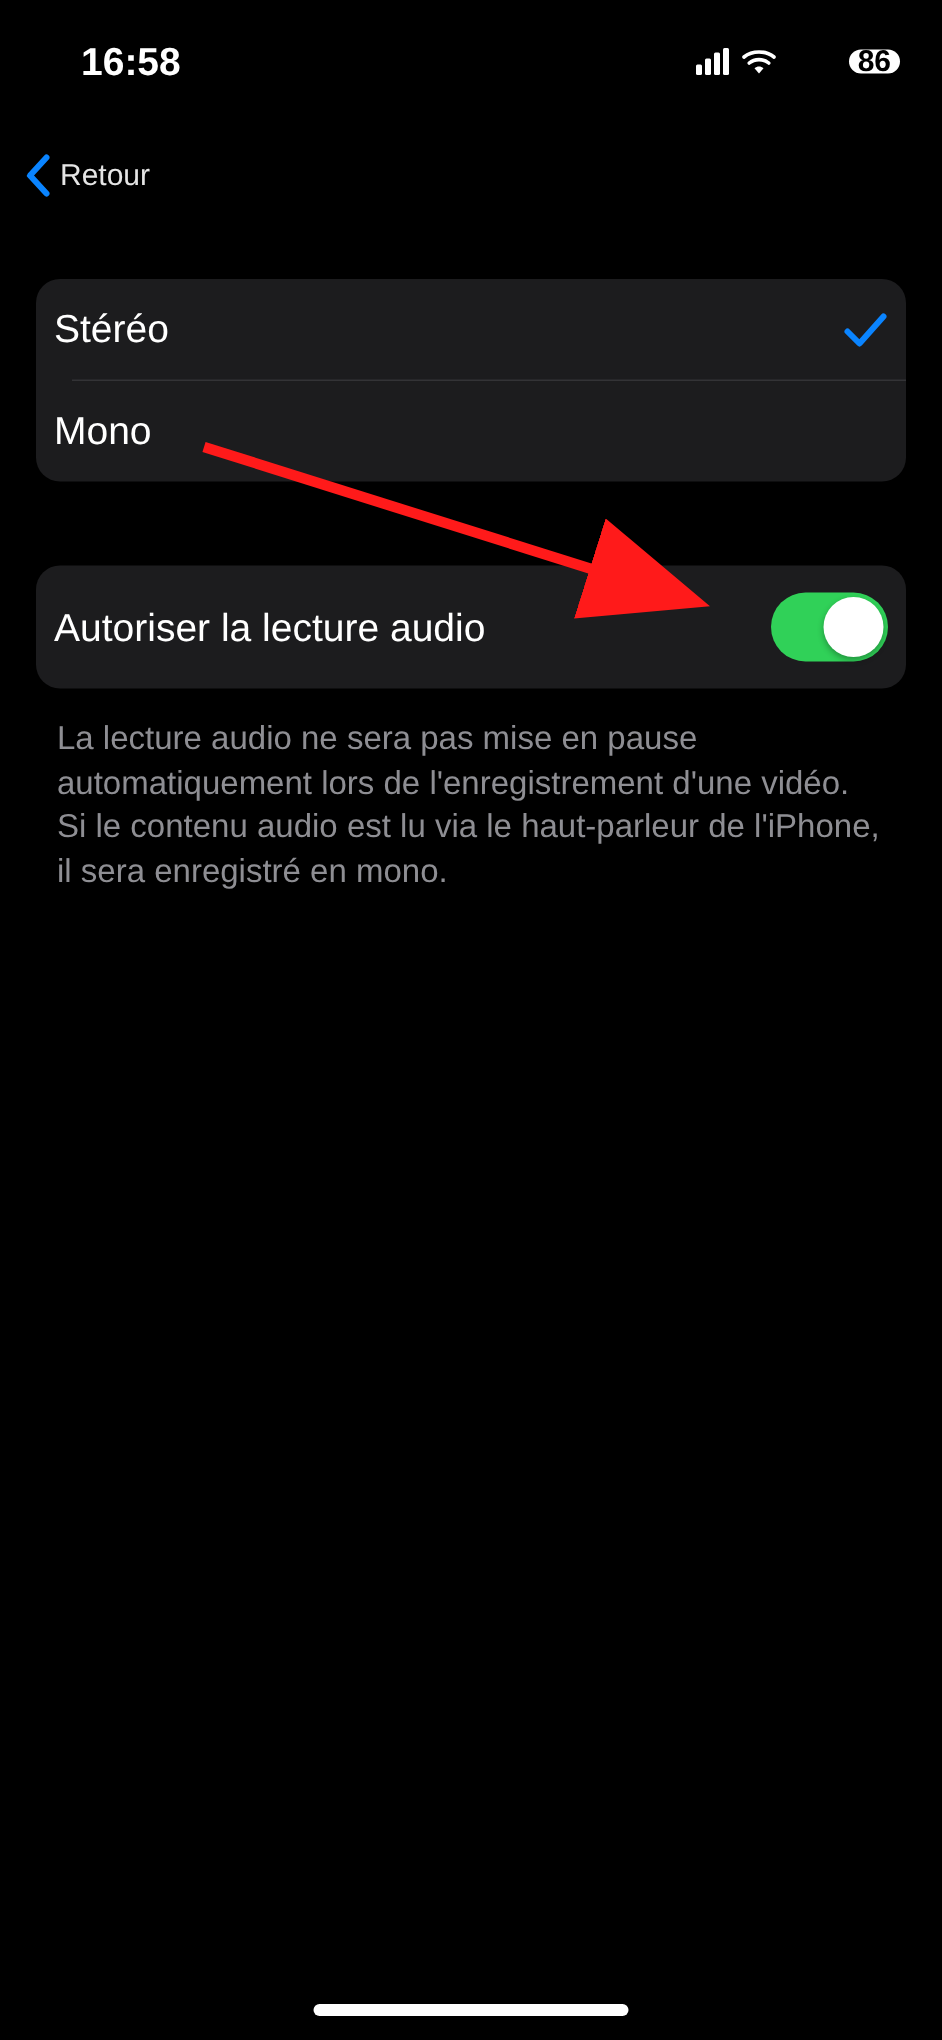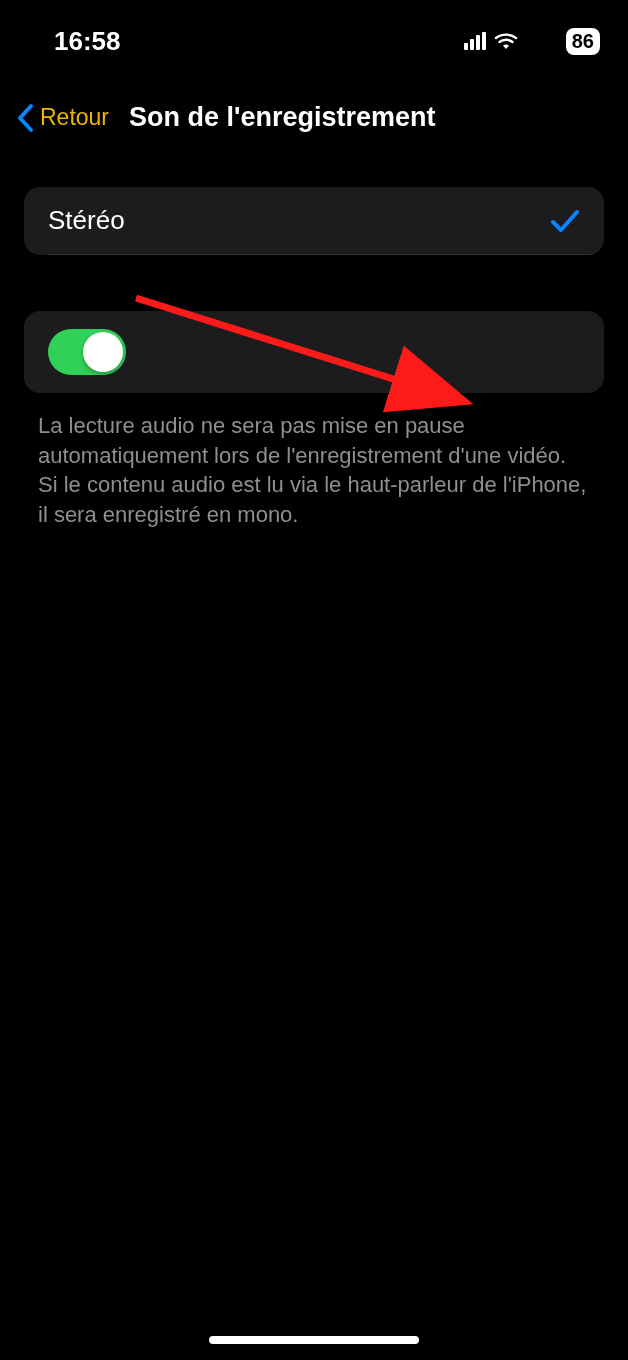--- a/index.html
+++ b/index.html
@@ -44,56 +44,56 @@
     .wifi-icon svg { display:block; }
     .battery {
       display: flex;
       align-items: center;
       background: #fff;
       color: #000;
       border-radius: 8px;
       padding: 1px 6px;
       font-size: 20px;
       font-weight: 700;
-      height: 27px;
+      height: 16px;
       line-height: 22px;
       margin-left: 40px;
     }
     .nav-bar {
       display: flex;
       align-items: center;
       padding: 38px 16px 24px 16px;
       gap: 4px;
     }
     .back-btn {
       display: flex;
       align-items: center;
-      color: #eab308;
-      font-size: 23px;
+      color: #e5e5e5;
+      font-size: 20px;
       font-weight: 400;
       gap: 4px;
     }
     .back-chevron svg { display: block; }
     .nav-title {
       font-size: 27px;
       font-weight: 600;
       color: #fff;
       margin-left: 16px;
     }
     .group {
       margin: 30px 24px 0 24px;
       background: #1c1c1e;
       border-radius: 16px;
       overflow: hidden;
     }
     .row {
       display: flex;
       align-items: center;
       justify-content: space-between;
-      padding: 18px 24px;
+      padding: 18px 12px;
       font-size: 26px;
       min-height: 66px;
     }
     .divider {
       height: 1px;
       background: #333336;
       margin-left: 24px;
     }
     .check-icon svg { display:block; }
     .group2 {
@@ -167,37 +167,40 @@
 
 <div class="nav-bar">
   <div class="back-btn">
     <span class="back-chevron">
       <svg width="20" height="30" viewBox="0 0 20 30">
         <polyline points="15,3 4,15 15,27" stroke="#0a84ff" stroke-width="4" fill="none" stroke-linecap="round" stroke-linejoin="round"></polyline>
       </svg>
     </span>
     <span>Retour</span>
   </div>
-  <div class="nav-title">Son de l'enregistrement</div>
 </div>
 
 <div class="group">
   <div class="row">
     <span>Stéréo</span>
     <span class="check-icon">
       <svg width="30" height="26" viewBox="0 0 30 26">
         <polyline points="3,14 11,22 27,4" stroke="#0a84ff" stroke-width="4" fill="none" stroke-linecap="round" stroke-linejoin="round"></polyline>
       </svg>
     </span>
   </div>
   <div class="divider"></div>
+  <div class="row">
+    <span>Mono</span>
+  </div>
 </div>
 
 <div class="group2">
   <div class="row">
+    <span>Autoriser la lecture audio</span>
     <div class="switch">
       <div class="switch-knob"></div>
     </div>
   </div>
 </div>
 
 <div class="footer-text">La lecture audio ne sera pas mise en pause automatiquement lors de l'enregistrement d'une vidéo. Si le contenu audio est lu via le haut-parleur de l'iPhone, il sera enregistré en mono.</div>
 
 <svg class="annotation-arrow" style="left:130px; top:280px;" width="370" height="150" viewBox="0 0 370 150">
   <defs>

